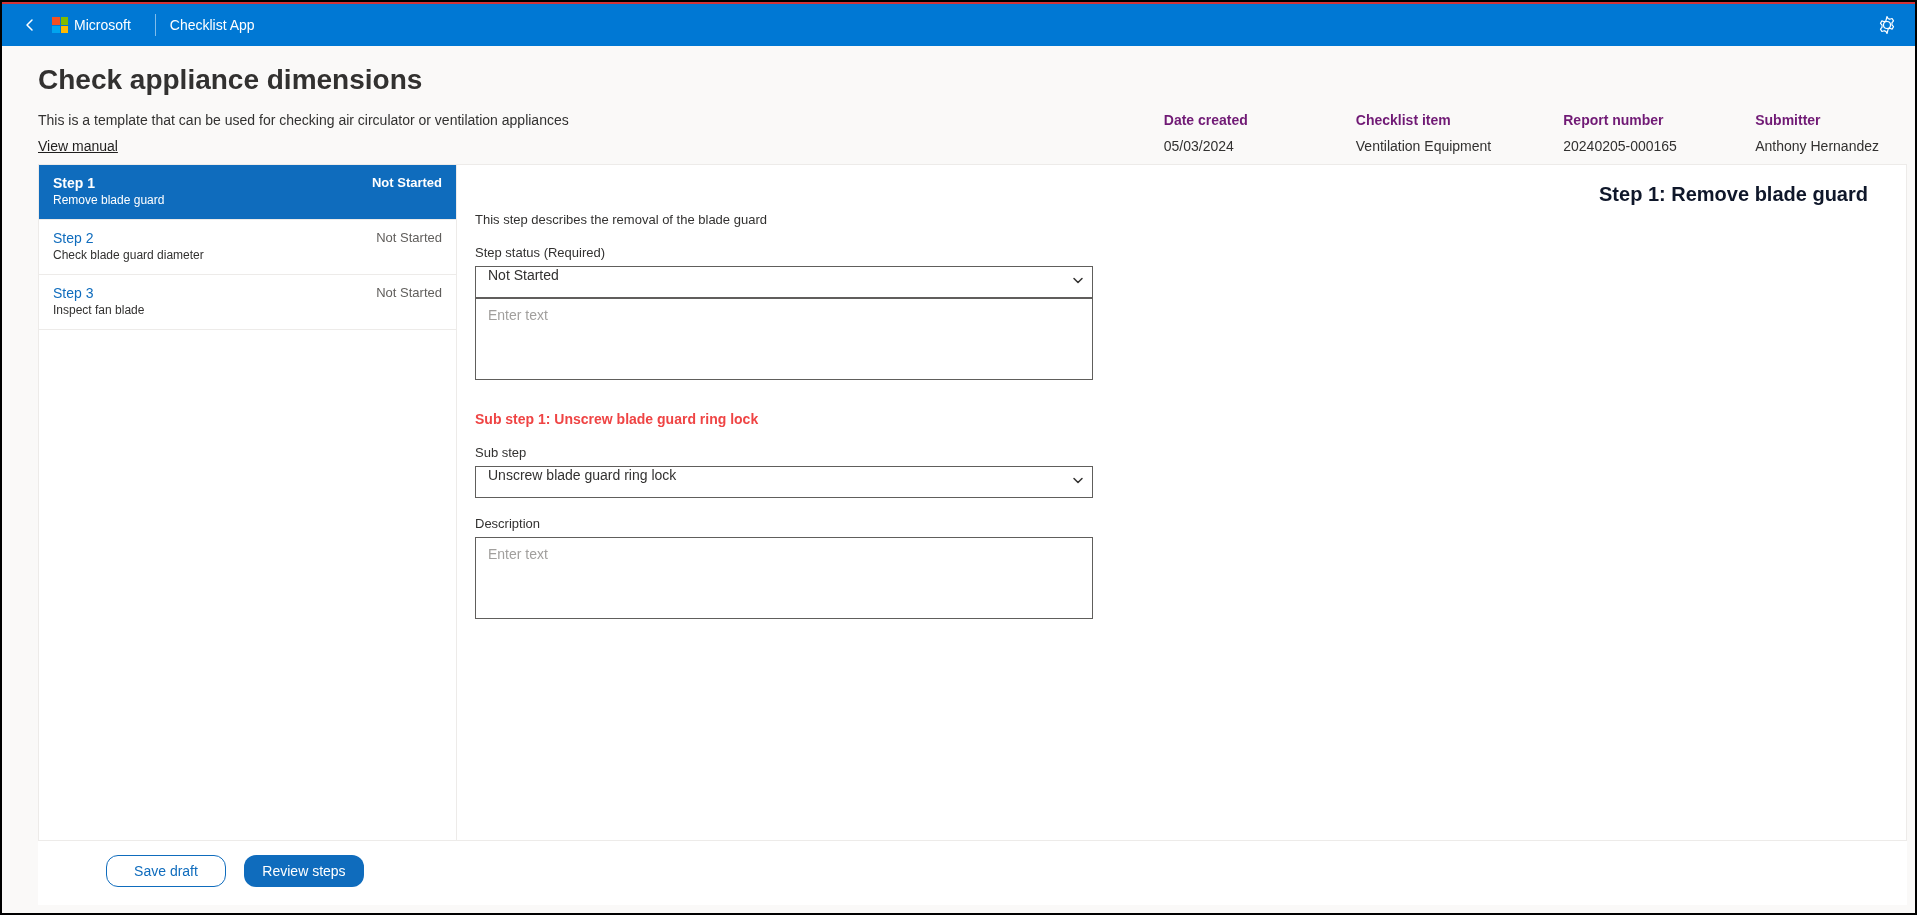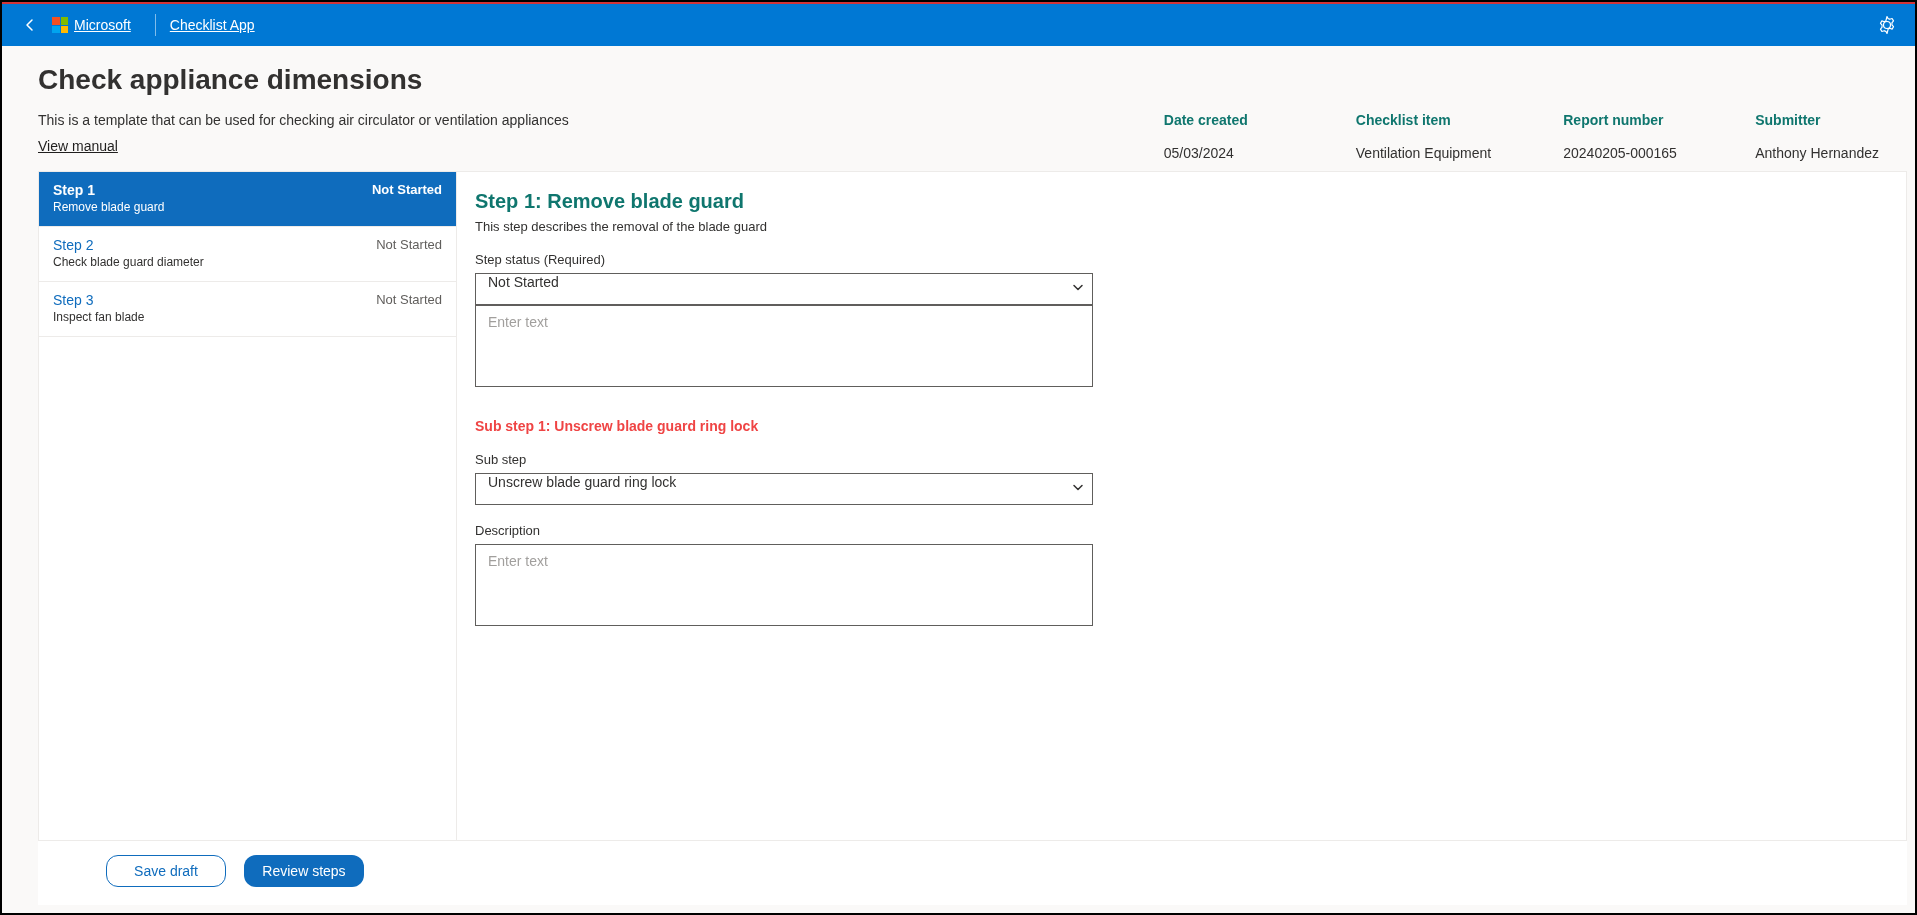--- a/index.html
+++ b/index.html
@@ -21,21 +21,20 @@
   }
   .topbar {
     background: #0078d4;
     color: #fff;
     height: 44px;
     display: flex;
     align-items: center;
     padding: 0 12px;
     position: relative;
     border-top: 2px solid #d13438;
-    text-decoration: underline;
   }
   .topbar .back-btn {
     color: #fff;
     width: 32px;
     display: flex;
     align-items: center;
     justify-content: center;
     cursor: pointer;
   }
   .vendor {
@@ -99,21 +98,21 @@
     cursor: pointer;
     font-size: 14px;
   }
   .metadata-cols {
     display: flex;
     gap: 72px;
     margin-left: auto;
     padding-top: 0;
   }
   .meta-col { min-width: 120px; }
-  .meta-label { font-weight:600; font-size:14px; color:#0f766e; margin-bottom:17px;}
+  .meta-label { font-weight:600; font-size:14px; color:#701a75; margin-bottom:10px;}
   .meta-value { font-size:14px; color:#323130; }
   .body-area {
     flex:1;
     display:flex;
     margin: 6px 8px 0 36px;
     border: 1px solid #edebe9;
     border-bottom:none;
     background:#fff;
     overflow:hidden;
   }
@@ -155,21 +154,22 @@
     overflow-y:auto;
     padding: 18px 18px 28px 18px;
     position:relative;
   }
   .scroll-wrapper{
     padding-right: 20px;
   }
   .detail-title {
     font-size:20px;
     font-weight:600;
-    color:#0f766e;
+    color:#0f172a;
+    text-align:right;
   }
   .detail-desc {
     font-size:13px;
     color:#323130;
     margin-top:6px;
   }
   .field-label {
     font-size:13px;
     color:#323130;
     margin-top:18px;

